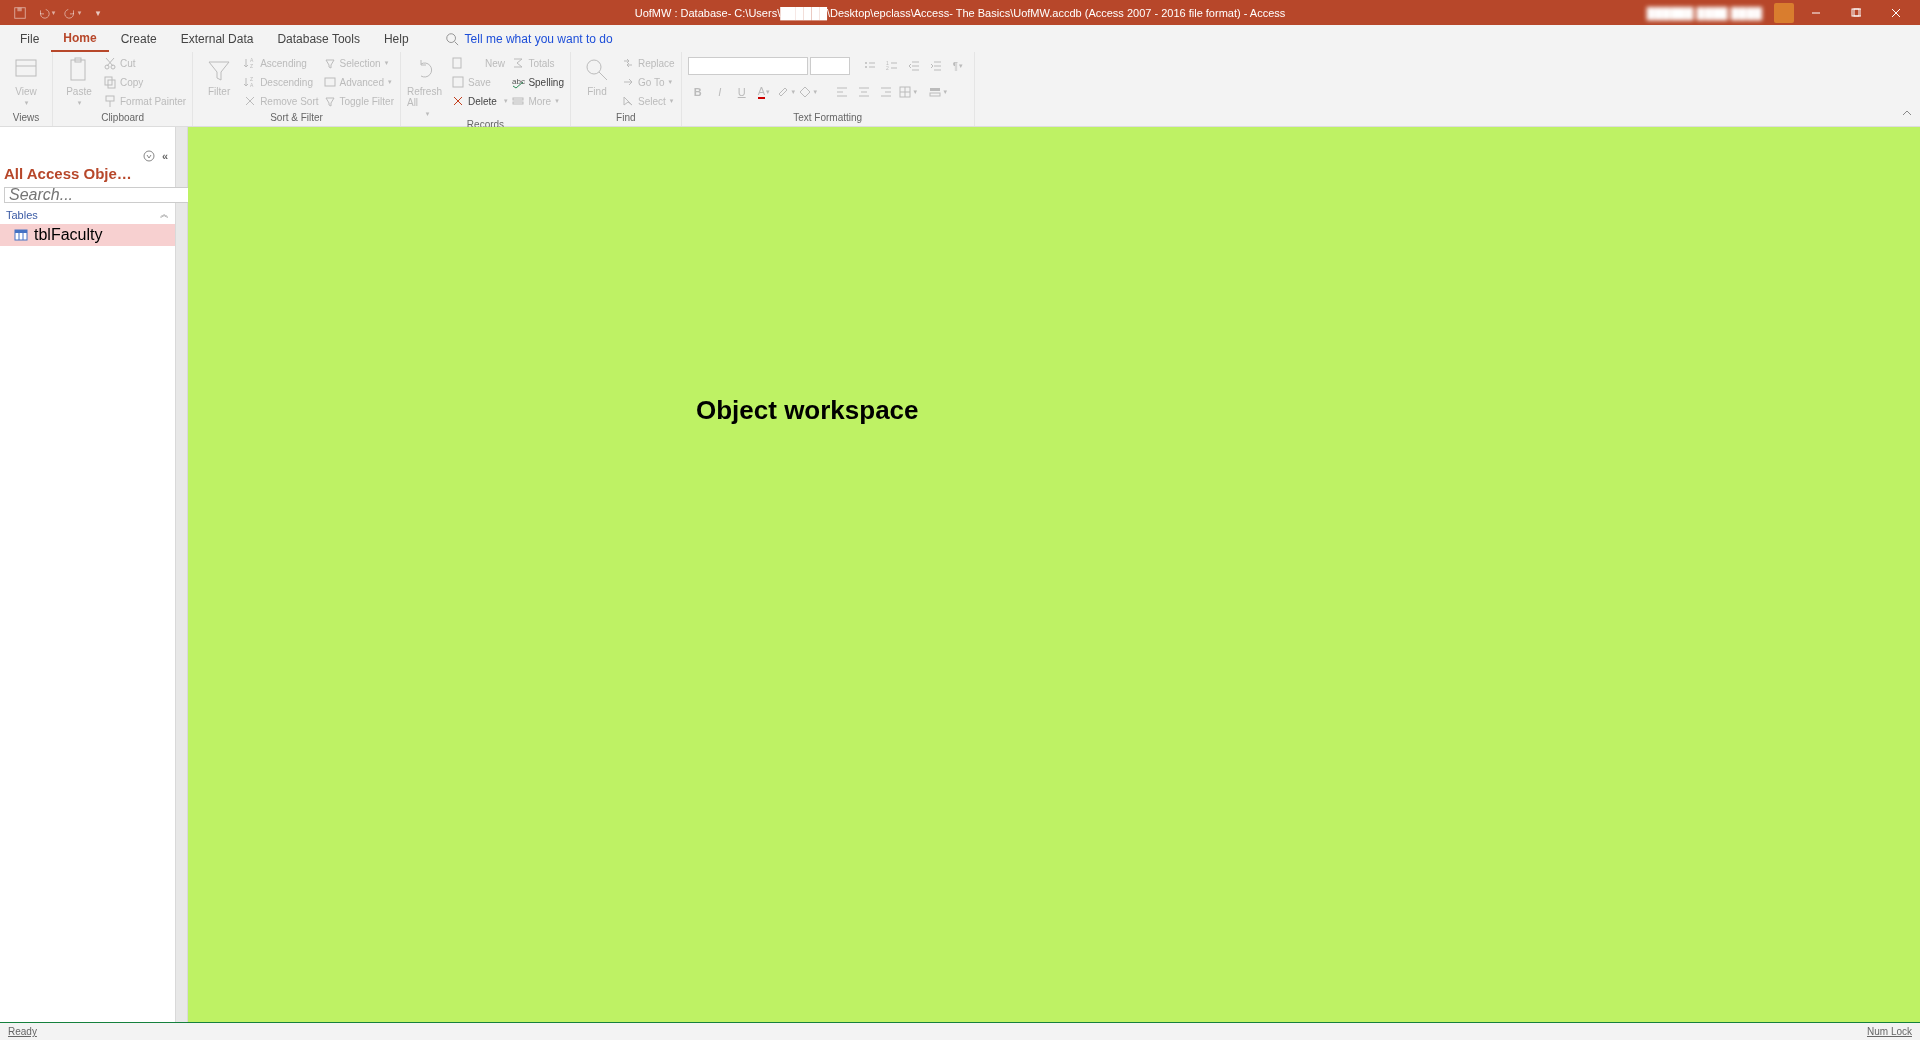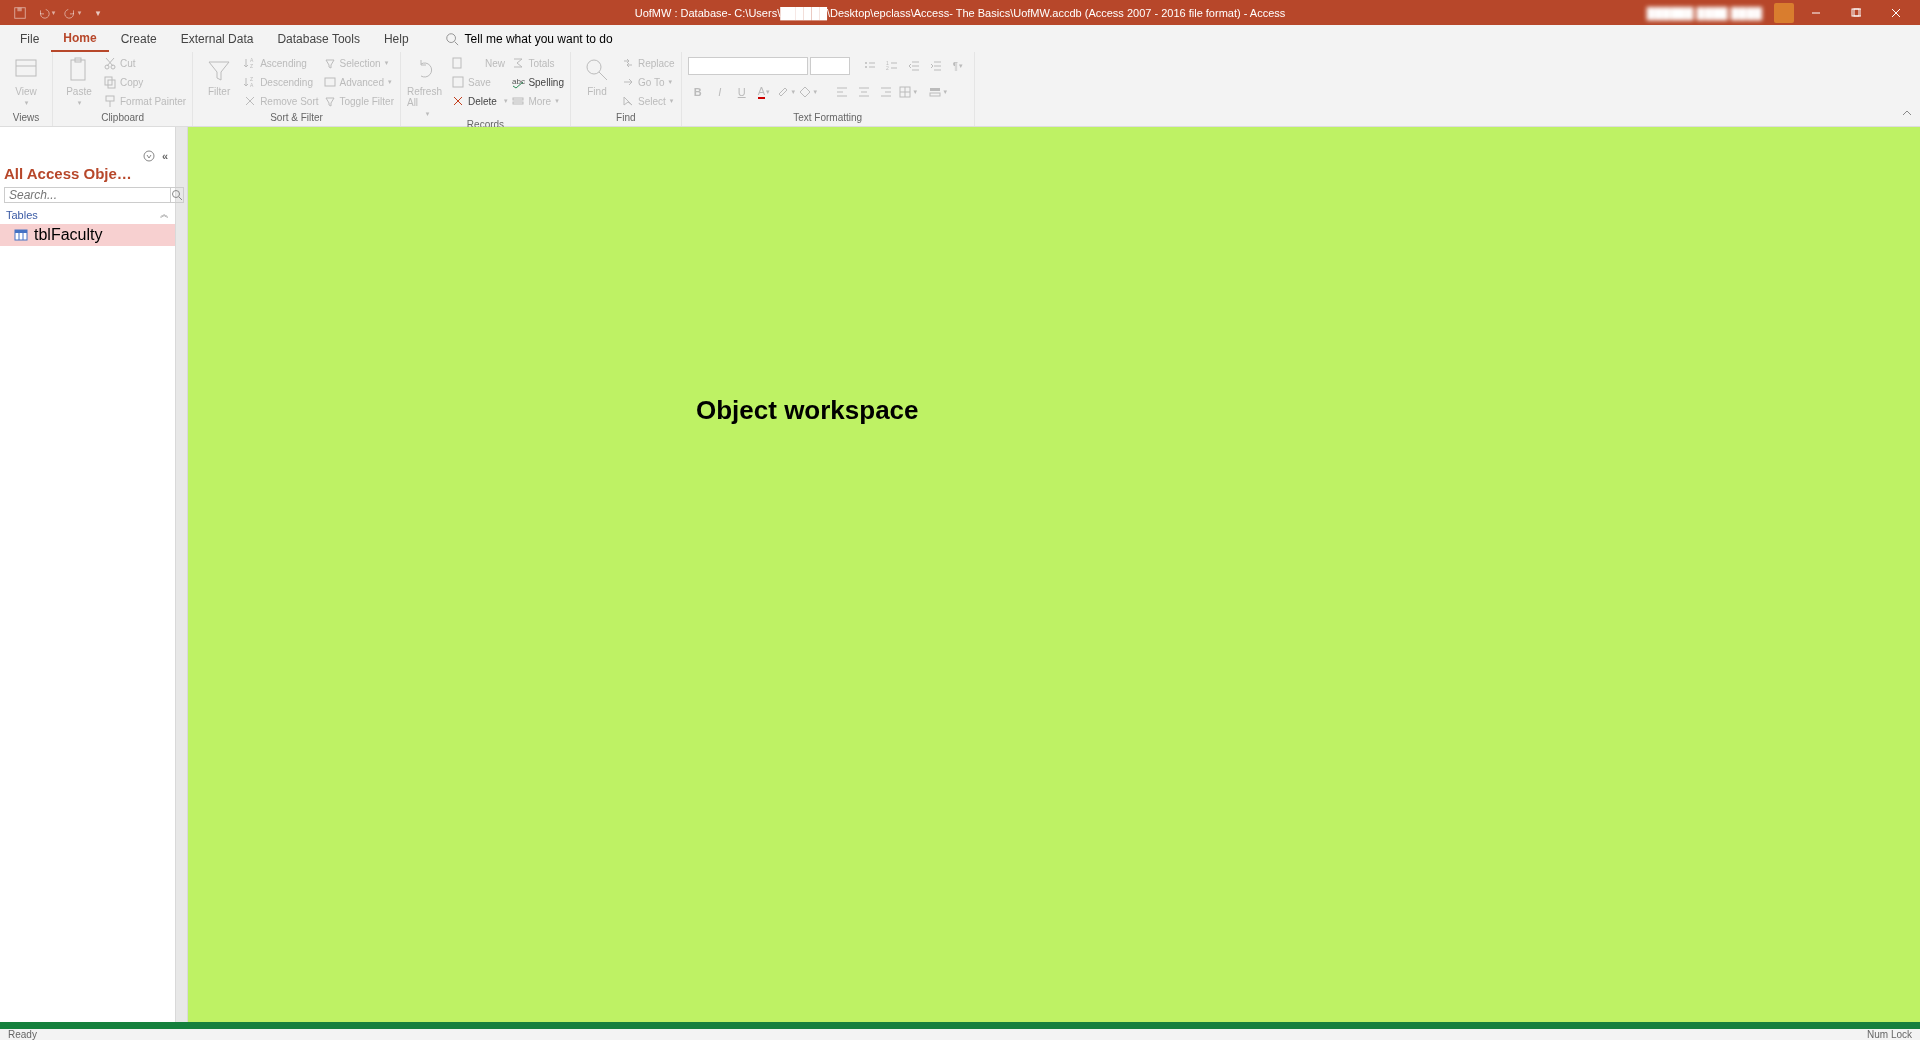--- a/index.html
+++ b/index.html
@@ -14,21 +14,21 @@
 .title-right { margin-left:auto; display:flex; align-items:center; gap:4px; padding-right:6px; }
 .user-area { filter:blur(2px); padding:0 8px; }
 .avatar { width:20px; height:20px; background:#d97d2e; border-radius:2px; display:inline-block; }
 .win-btn { width:36px; height:25px; display:flex; align-items:center; justify-content:center; cursor:pointer; }
 .win-btn svg { width:10px; height:10px; stroke:#fff; fill:none; stroke-width:1; }
 
 
 .tabs-row { height:27px; background:#f3f3f3; display:flex; align-items:center; padding-left:8px; font-size:12px; color:#444; }
 .tab { padding:6px 12px 5px 12px; cursor:pointer; }
 .tab.active { color:#b7472a; border-bottom:2px solid #b7472a; font-weight:600; }
-.tell-me { margin-left:20px; display:flex; align-items:center; gap:6px; color:#000000; padding:4px; }
+.tell-me { margin-left:20px; display:flex; align-items:center; gap:6px; color:#1d4ed8; padding:4px; }
 .tell-me svg { width:14px; height:14px; }
 
 
 .ribbon { height:75px; background:#f3f3f3; border-bottom:1px solid #ddd; display:flex; position:relative; }
 .rib-group { display:flex; flex-direction:column; align-items:stretch; padding:2px 6px 0 6px; position:relative; border-right:1px solid #e5e5e5; }
 .rib-body { flex:1; display:flex; align-items:flex-start; gap:4px; }
 .rib-label { font-size:10px; color:#666; text-align:center; padding:1px 0 2px 0; height:15px; position:relative; }
 .big-btn { display:flex; flex-direction:column; align-items:center; justify-content:flex-start; width:40px; padding-top:2px; cursor:pointer; color:#888; font-size:10px; gap:2px; }
 .big-btn.dis { color:#bbb; }
 .big-btn svg { width:28px; height:28px; }
@@ -49,36 +49,36 @@
 .drop-arrow { font-size:7px; color:#bbb; margin-left:1px; }
 
 
 .main-area { display:flex; height:calc(1040px - 25px - 27px - 75px - 18px); }
 .nav-pane { width:176px; background:#fff; border-right:1px solid #d9d9d9; display:flex; flex-direction:column; position:relative; }
 .nav-head { display:flex; align-items:center; padding:3px 4px; font-size:15px; font-weight:600; color:#b7472a; }
 .nav-head-title { flex:1; white-space:nowrap; overflow:hidden; text-overflow:ellipsis;margin-top:35px; }
 .nav-head-drop { margin:0 4px; cursor:pointer; }
 .nav-head-coll { cursor:pointer; font-size:11px; color:#666; padding:0 3px; }
 .nav-search { display:flex; align-items:center; padding:2px 4px; }
-.nav-search input { flex:1; border:1px solid #ccc; font-size:12px; font-style:italic; color:#999; height:16px; padding:0 4px; }
+.nav-search input { flex:1; border:1px solid #ccc; font-size:16px; font-style:italic; color:#999; height:16px; padding:0 4px; }
 .nav-search-btn { width:18px; height:16px; border:1px solid #ccc; border-left:none; display:flex; align-items:center; justify-content:center; cursor:pointer; }
 .nav-cat { padding:3px 6px; font-size:11px; color:#2b579a; display:flex; align-items:center; justify-content:space-between; cursor:pointer; }
 .nav-cat-title { color:#3b5ba5; }
 .nav-cat-arrow { font-size:9px; color:#888; }
 .nav-item { display:flex; align-items:center; gap:6px; padding:2px 8px 2px 14px; font-size:16px; background:#f7d0d0; cursor:pointer; }
 .nav-item svg { width:14px; height:12px; }
 
 
 .workspace { flex:1; background:#bef264; position:relative; }
 .annot { position:absolute; font-family:Arial, sans-serif; font-weight:600; color:#000; }
 .annot.nav-l { left:20px; top:245px; font-size:26px; }
 .annot.ws-l { left:508px; top:268px; font-size:26px; }
 
 
-.statusbar { height:18px; background:#f3f3f3; border-top:7px solid #15803d; display:flex; align-items:center; font-size:10px; color:#666; padding:0 8px; }
+.statusbar { height:18px; background:#f3f3f3; border-top:1px solid #15803d; display:flex; align-items:center; font-size:10px; color:#666; padding:0 8px;text-decoration:underline; }
 .sb-right { margin-left:auto; }
 
 
 .shutter { width:12px; background:#e8e8e8; border-right:1px solid #d9d9d9; }
 
 
 .ico-dis { stroke:#bbb; fill:none; }
 </style>
 </head>
 <body>

